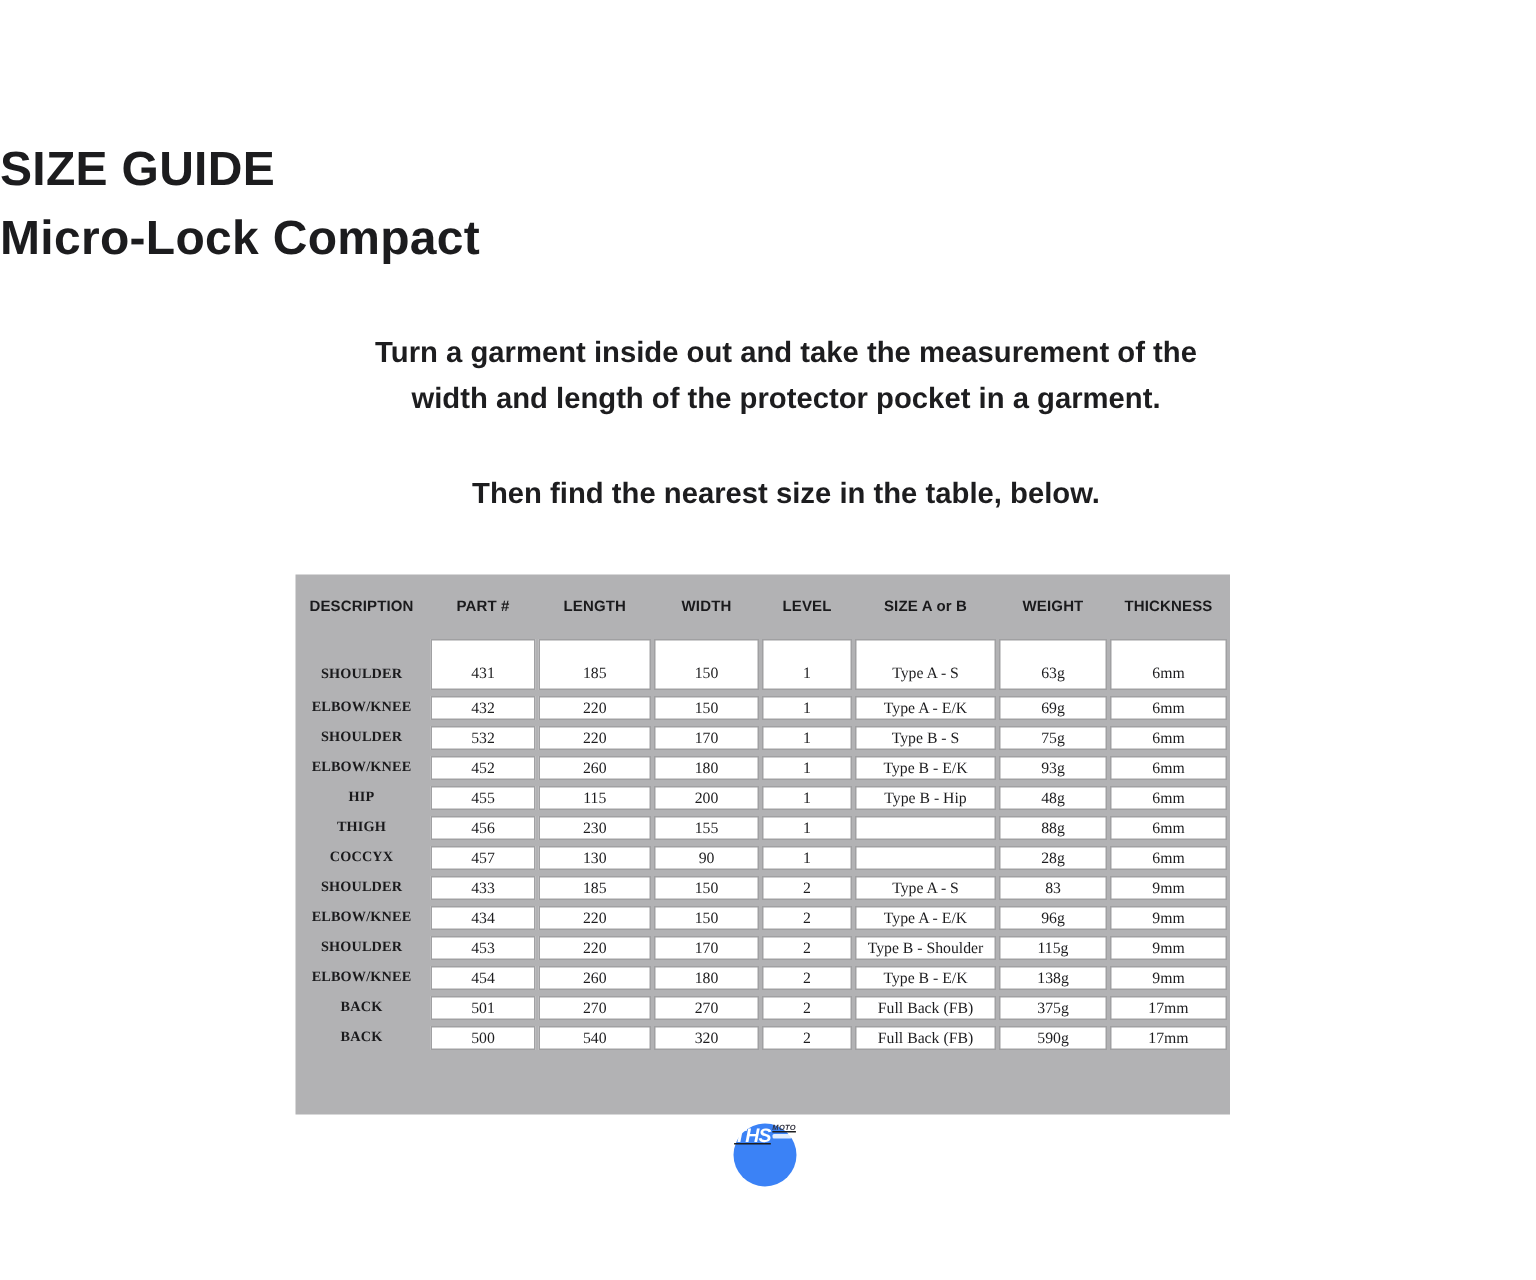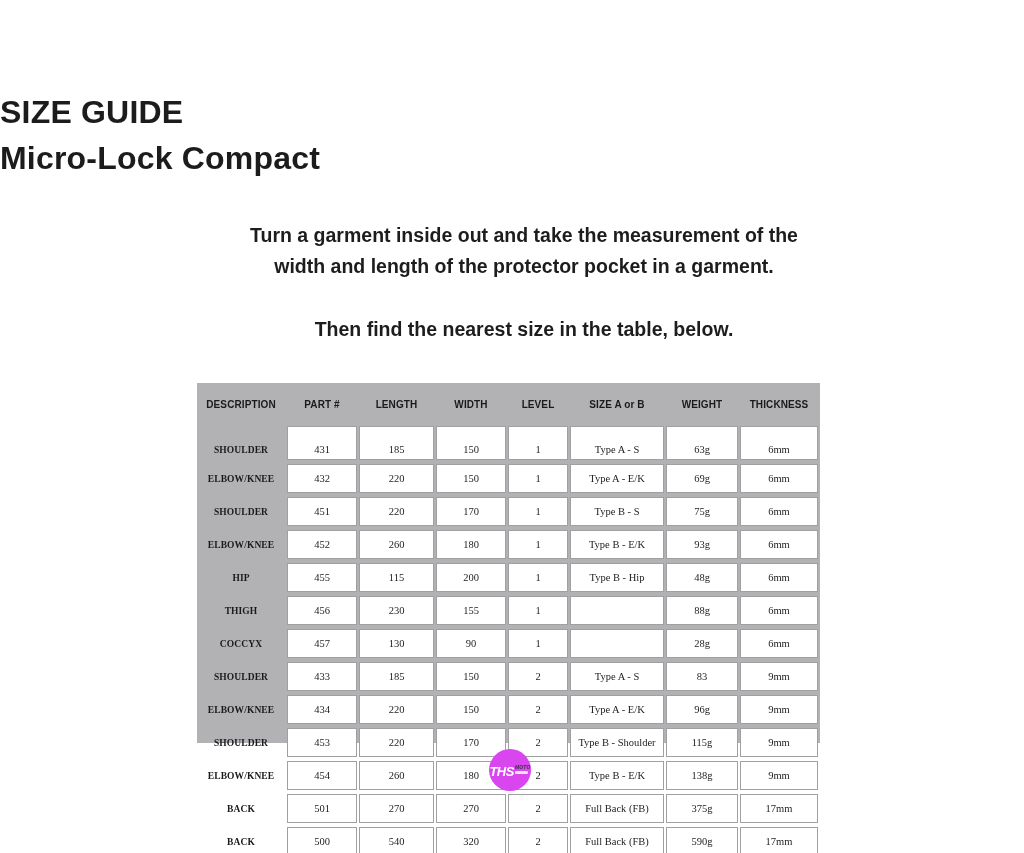--- a/index.html
+++ b/index.html
@@ -45,43 +45,43 @@
     grid-template-columns: 88px 70px 75px 70px 60px 94px 72px 78px;
     column-gap: 2px;
   }
   .thead { height: 43px; align-items: center; }
   .th {
     text-align: center;
     font-size: 10px; font-weight: 700; color: #1a1a1c;
     letter-spacing: 0.1px;
   }
   .tbody { display: block; font-family: Liberation Serif, serif; }
-  .trow { height: 29px; margin-bottom: 4px; }
+  .trow { height: 16px; margin-bottom: 4px; }
   .trow.first { height: 34px; }
   .cell {
     background: #ffffff;
     border: 1px solid #a0a0a2;
     display: flex; align-items: center; justify-content: center;
     font-size: 10.5px; font-weight: 400; color: #1d1d1f;
     line-height: 13px;
   }
   .trow.first .cell { align-items: flex-end; padding-bottom: 3px; }
   .desc {
     display: flex; align-items: center; justify-content: center;
     font-size: 9.5px; font-weight: 700; color: #1a1a1c;
     letter-spacing: 0.1px;
   }
   .trow.first .desc { align-items: flex-end; padding-bottom: 5px; }
 
   
   .logo-badge {
     position: absolute; left: 489px; top: 749px;
     width: 42px; height: 42px; border-radius: 50%;
-    background: #d946ef;
-    display: flex; align-items: center; justify-content: center;
+    background: #3b82f6;
+    display: flex; align-items: flex-start; justify-content: center; text-decoration: underline;
   }
   .logo-inner { display: flex; align-items: flex-start; transform: translateY(1px); }
   .logo-main {
     font-size: 13px; font-weight: 800; font-style: italic;
     color: #ffffff; letter-spacing: -0.5px; line-height: 13px;
   }
   .logo-side { display: flex; flex-direction: column; margin-left: 1px; }
   .logo-sub {
     font-size: 5px; font-weight: 800; font-style: italic;
     color: #33333f; letter-spacing: 0.2px; line-height: 5px;
@@ -130,21 +130,21 @@
           <div class="cell">432</div>
           <div class="cell">220</div>
           <div class="cell">150</div>
           <div class="cell">1</div>
           <div class="cell">Type A - E/K</div>
           <div class="cell">69g</div>
           <div class="cell">6mm</div>
         </div>
         <div class="grid-row trow">
           <div class="desc">SHOULDER</div>
-          <div class="cell">451</div>
+          <div class="cell">532</div>
           <div class="cell">220</div>
           <div class="cell">170</div>
           <div class="cell">1</div>
           <div class="cell">Type B - S</div>
           <div class="cell">75g</div>
           <div class="cell">6mm</div>
         </div>
         <div class="grid-row trow">
           <div class="desc">ELBOW/KNEE</div>
           <div class="cell">452</div>

